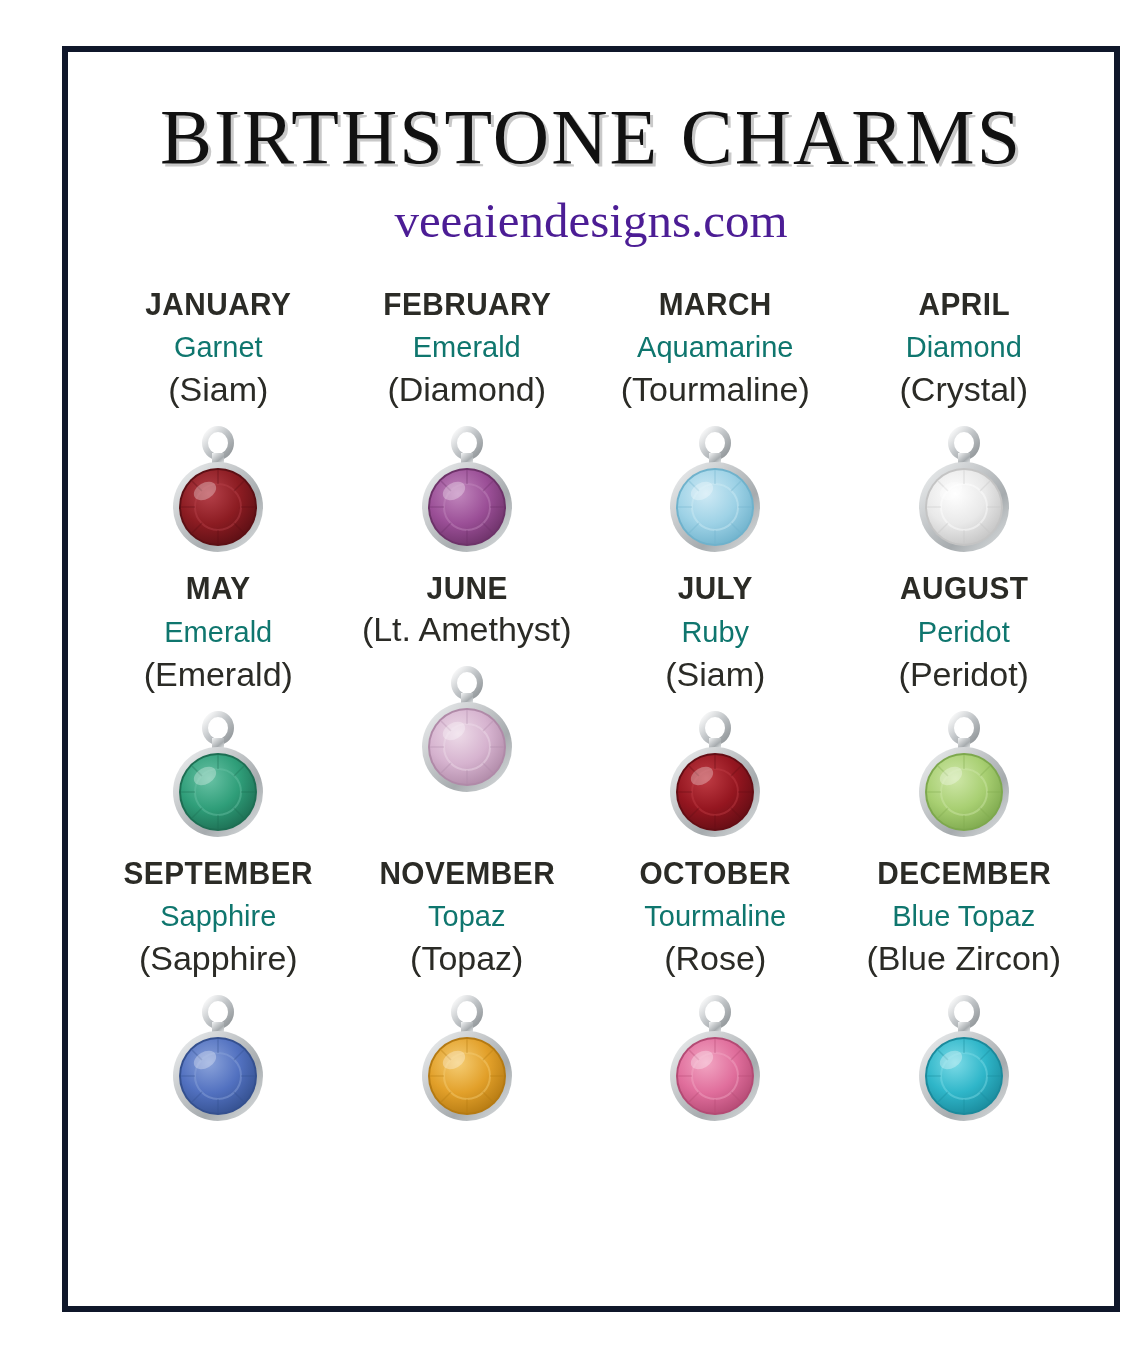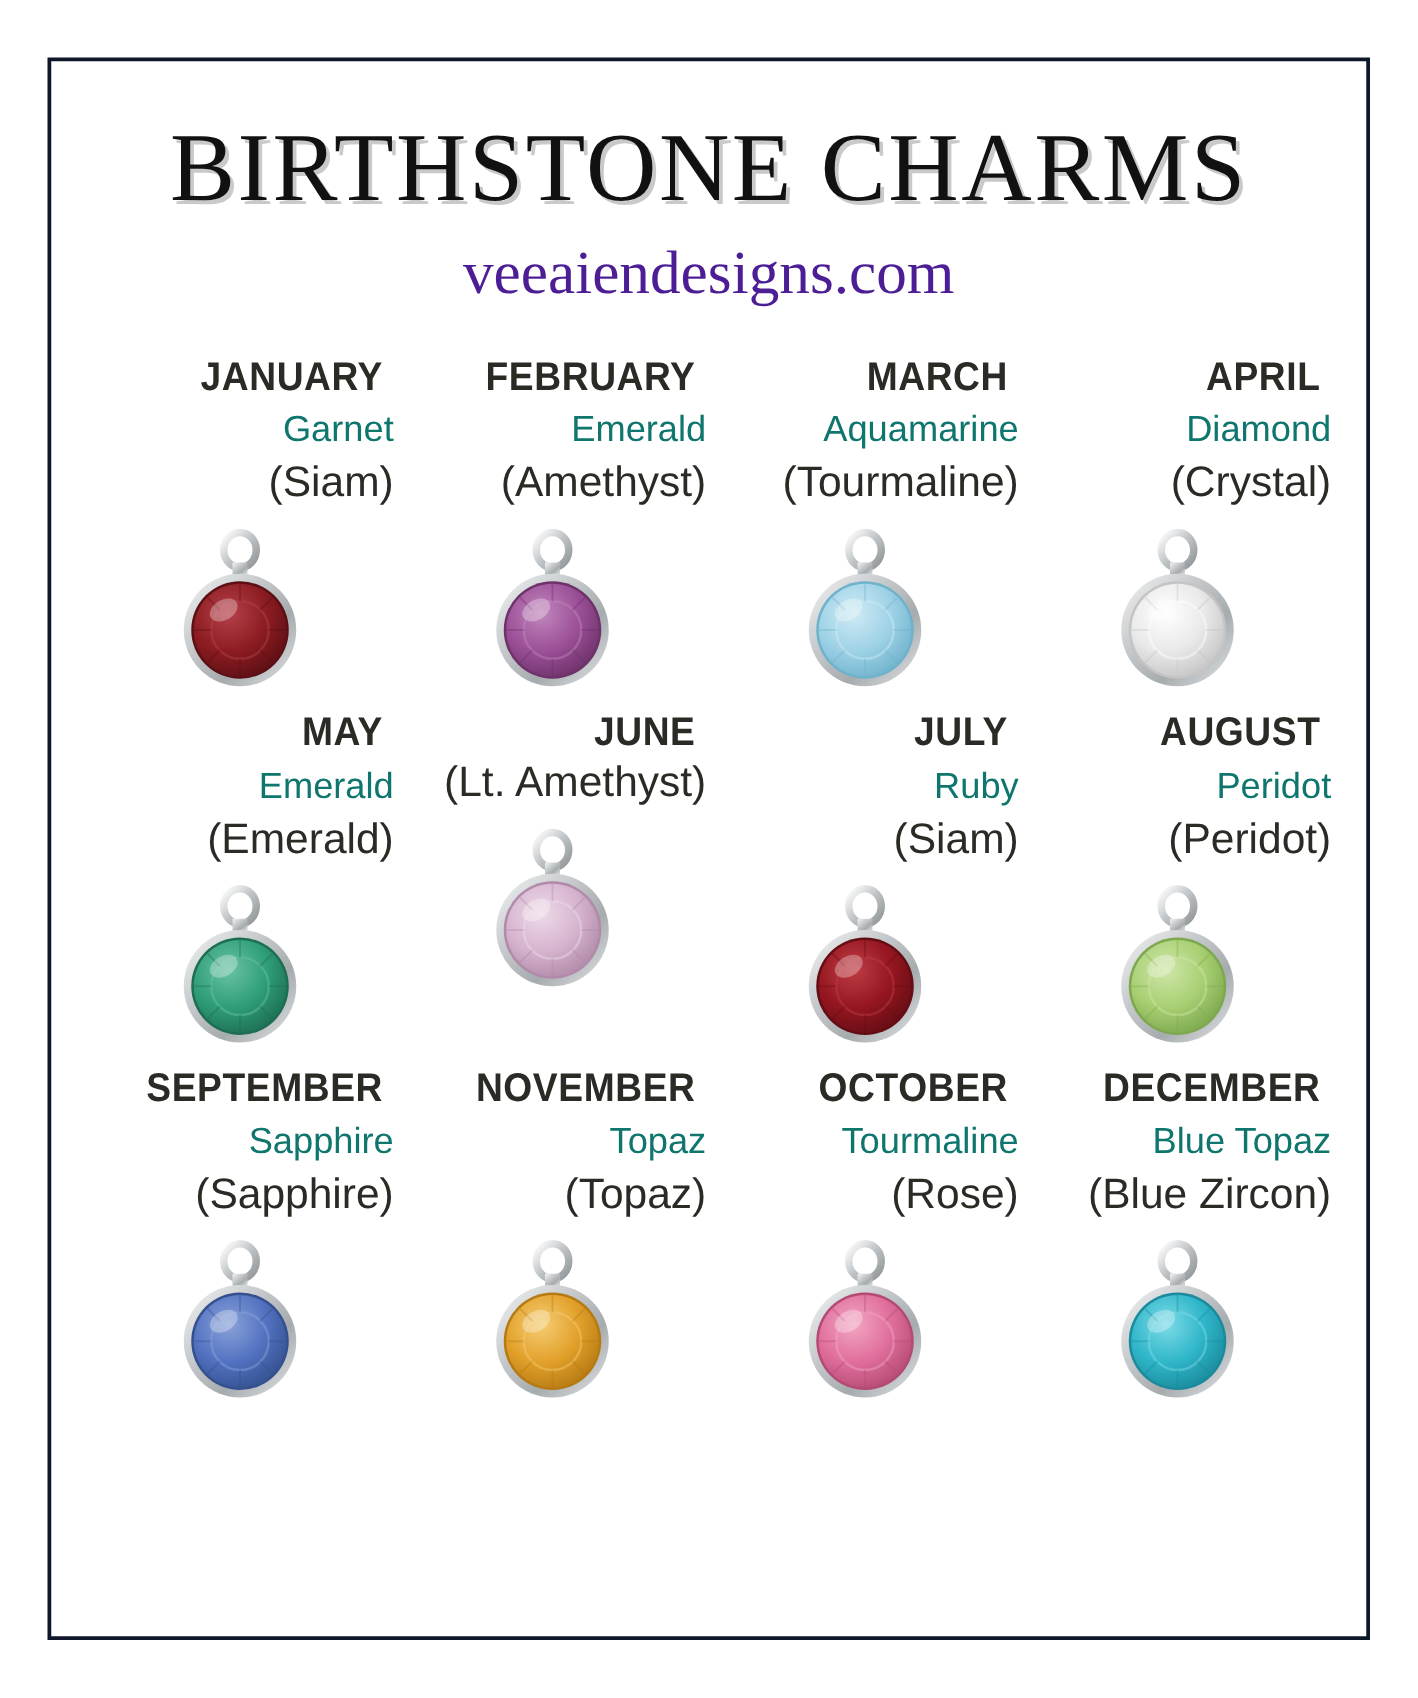--- a/index.html
+++ b/index.html
@@ -18,24 +18,25 @@
     width: 1134px;
     height: 1358px;
     background: #ffffff;
     box-sizing: border-box;
     padding: 46px 38px 46px 38px;
   }
   .frame {
     position: relative;
     width: 100%;
     height: 100%;
-    border: 3px solid #0f172a;
+    border: 6px solid #0f172a;
     background: #ffffff;
     box-sizing: border-box;
     padding: 32px 26px 20px 26px;
+    margin-left: 24px;
   }
   .title {
     text-align: center;
     font-family: "Liberation Serif", serif;
     font-size: 78px;
     letter-spacing: 2px;
     color: #111111;
     font-weight: 400;
     line-height: 1.05;
     text-shadow: 3px 3px 0 #c9c9c9;
@@ -49,21 +50,21 @@
     margin: 14px 0 0 0;
     letter-spacing: 0px;
   }
   .grid {
     margin-top: 38px;
     display: grid;
     grid-template-columns: repeat(4, 1fr);
     row-gap: 6px;
   }
   .cell {
-    text-align: right;
+    text-align: center;
     padding: 0 2px;
   }
   .month {
     font-family: "Liberation Sans", sans-serif;
     font-weight: bold;
     font-size: 32px;
     color: #2b2b26;
     letter-spacing: 0.5px;
     line-height: 1.1;
     transform: scaleX(0.93);
@@ -147,21 +148,21 @@
                   <line x1="30" y1="56" x2="40" y2="66"></line>
                 </g>
                 <ellipse cx="43" cy="66" rx="12" ry="8" fill="#ffffff" fill-opacity="0.3" transform="rotate(-30 43 66)"></ellipse>
               </svg>
             </div>
           </div>
         </div>
         <div class="cell">
           <div class="month">FEBRUARY</div>
           <div class="stone">Emerald</div>
-          <div class="crystal">(Amethyst)</div>
+          <div class="crystal">(Diamond)</div>
           <div class="charm-wrap">
             <div class="charm">
               <svg width="112" height="132" viewBox="0 0 112 132" xmlns="http://www.w3.org/2000/svg">
                 <defs>
                   <radialGradient id="g1" cx="38%" cy="32%" r="75%">
                     <stop offset="0%" stop-color="#c187bd"></stop>
                     <stop offset="55%" stop-color="#9b4f97"></stop>
                     <stop offset="100%" stop-color="#6d3269"></stop>
                   </radialGradient>
                   <linearGradient id="m1" x1="0" y1="0" x2="1" y2="1">

